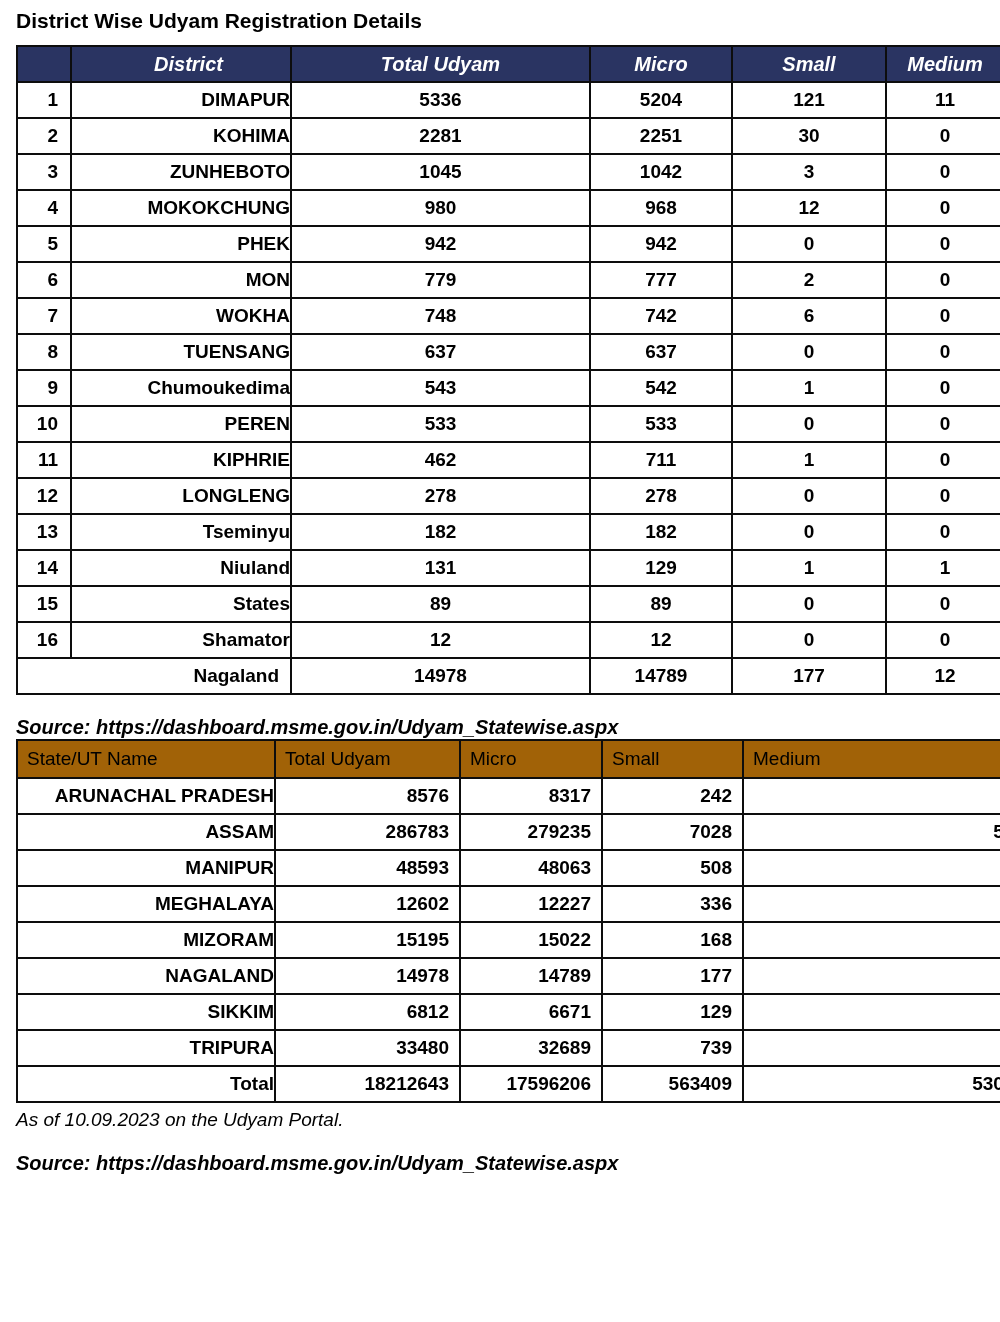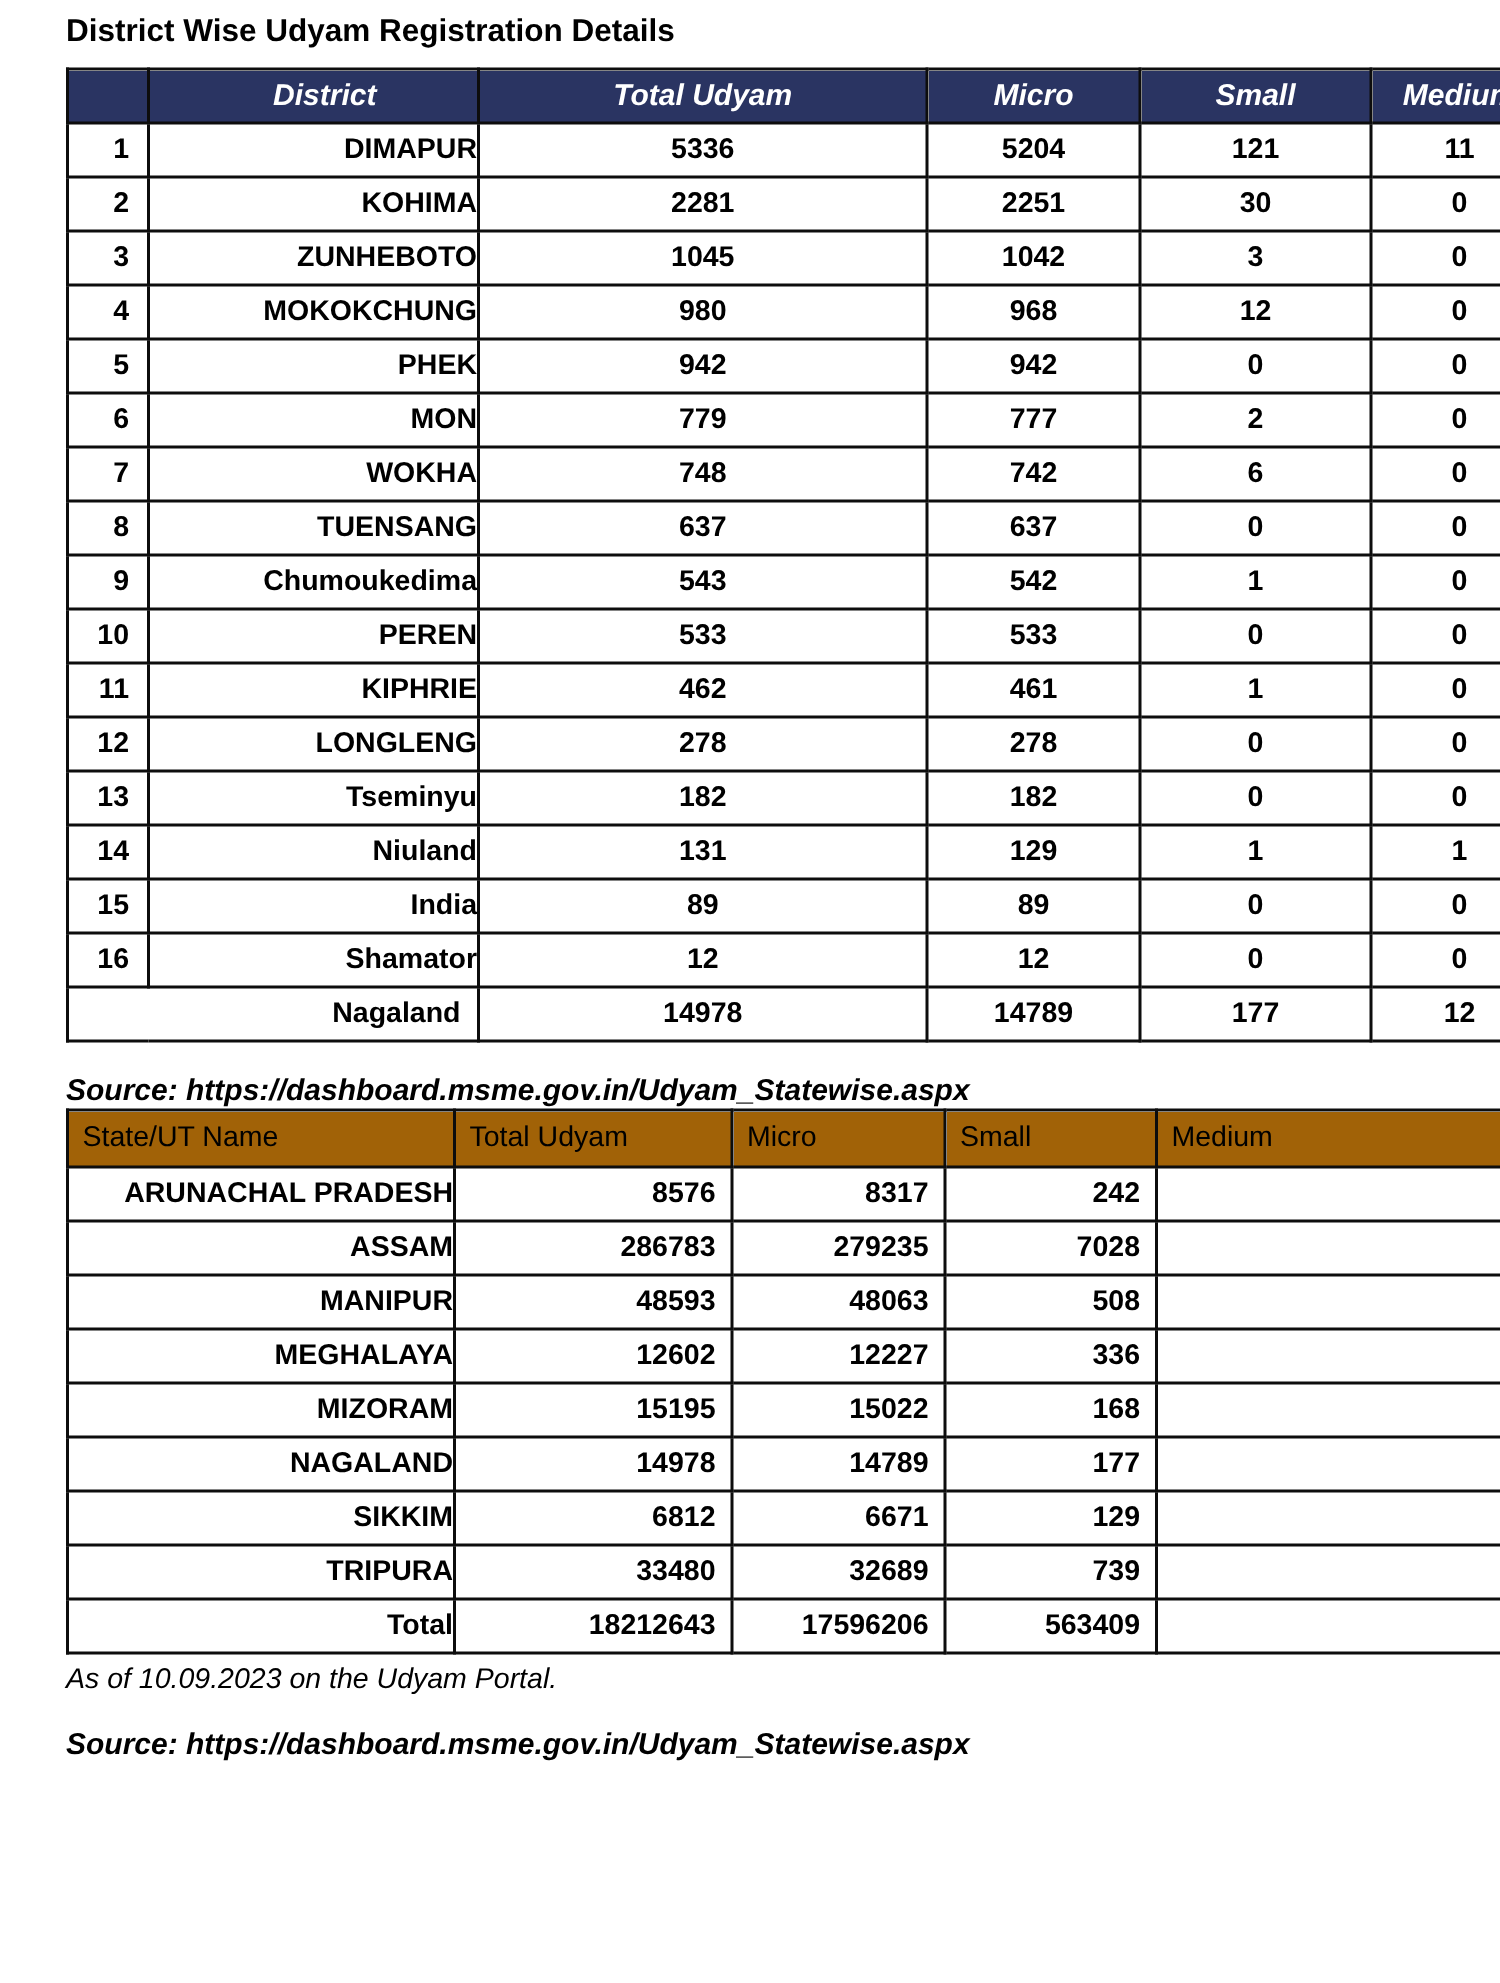--- a/index.html
+++ b/index.html
@@ -6,21 +6,21 @@
     margin: 0;
     padding: 0;
     background: #ffffff;
     width: 1000px;
     height: 1322px;
     overflow: hidden;
     font-family: "Liberation Sans", sans-serif;
     color: #000000;
   }
   .doc {
-    padding: 9px 2px 0 30px;
+    padding: 9px 2px 0 2px;
     box-sizing: border-box;
   }
   .doc-title {
     font-size: 21px;
     font-weight: bold;
     margin: 0 0 12px 14px;
     letter-spacing: 0px;
   }
   .doc-title.second {
     margin-top: 37px;
@@ -198,21 +198,21 @@
           <td class="c-district">PEREN</td>
           <td class="c-num">533</td>
           <td class="c-num">533</td>
           <td class="c-num">0</td>
           <td class="c-num">0</td>
         </tr>
         <tr>
           <td class="c-no">11</td>
           <td class="c-district">KIPHRIE</td>
           <td class="c-num">462</td>
-          <td class="c-num">461</td>
+          <td class="c-num">711</td>
           <td class="c-num">1</td>
           <td class="c-num">0</td>
         </tr>
         <tr>
           <td class="c-no">12</td>
           <td class="c-district">LONGLENG</td>
           <td class="c-num">278</td>
           <td class="c-num">278</td>
           <td class="c-num">0</td>
           <td class="c-num">0</td>
@@ -228,21 +228,21 @@
         <tr>
           <td class="c-no">14</td>
           <td class="c-district">Niuland</td>
           <td class="c-num">131</td>
           <td class="c-num">129</td>
           <td class="c-num">1</td>
           <td class="c-num">1</td>
         </tr>
         <tr>
           <td class="c-no">15</td>
-          <td class="c-district">India</td>
+          <td class="c-district">States</td>
           <td class="c-num">89</td>
           <td class="c-num">89</td>
           <td class="c-num">0</td>
           <td class="c-num">0</td>
         </tr>
         <tr>
           <td class="c-no">16</td>
           <td class="c-district">Shamator</td>
           <td class="c-num">12</td>
           <td class="c-num">12</td>

